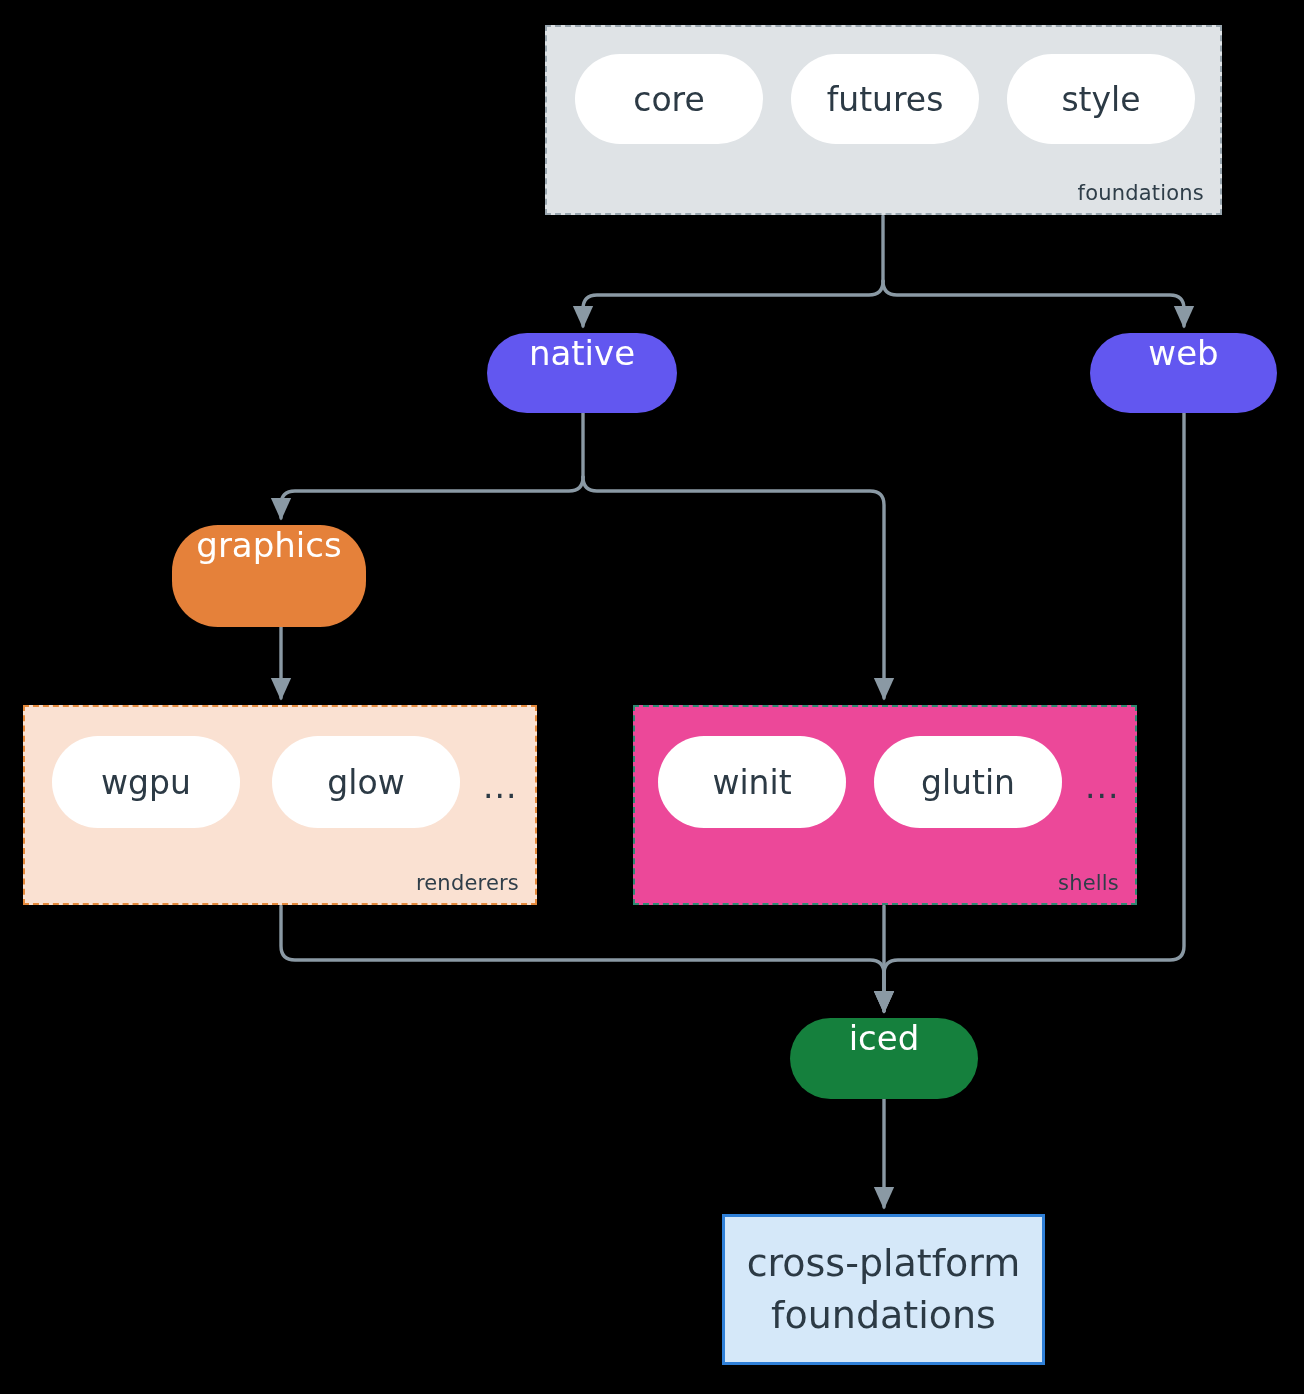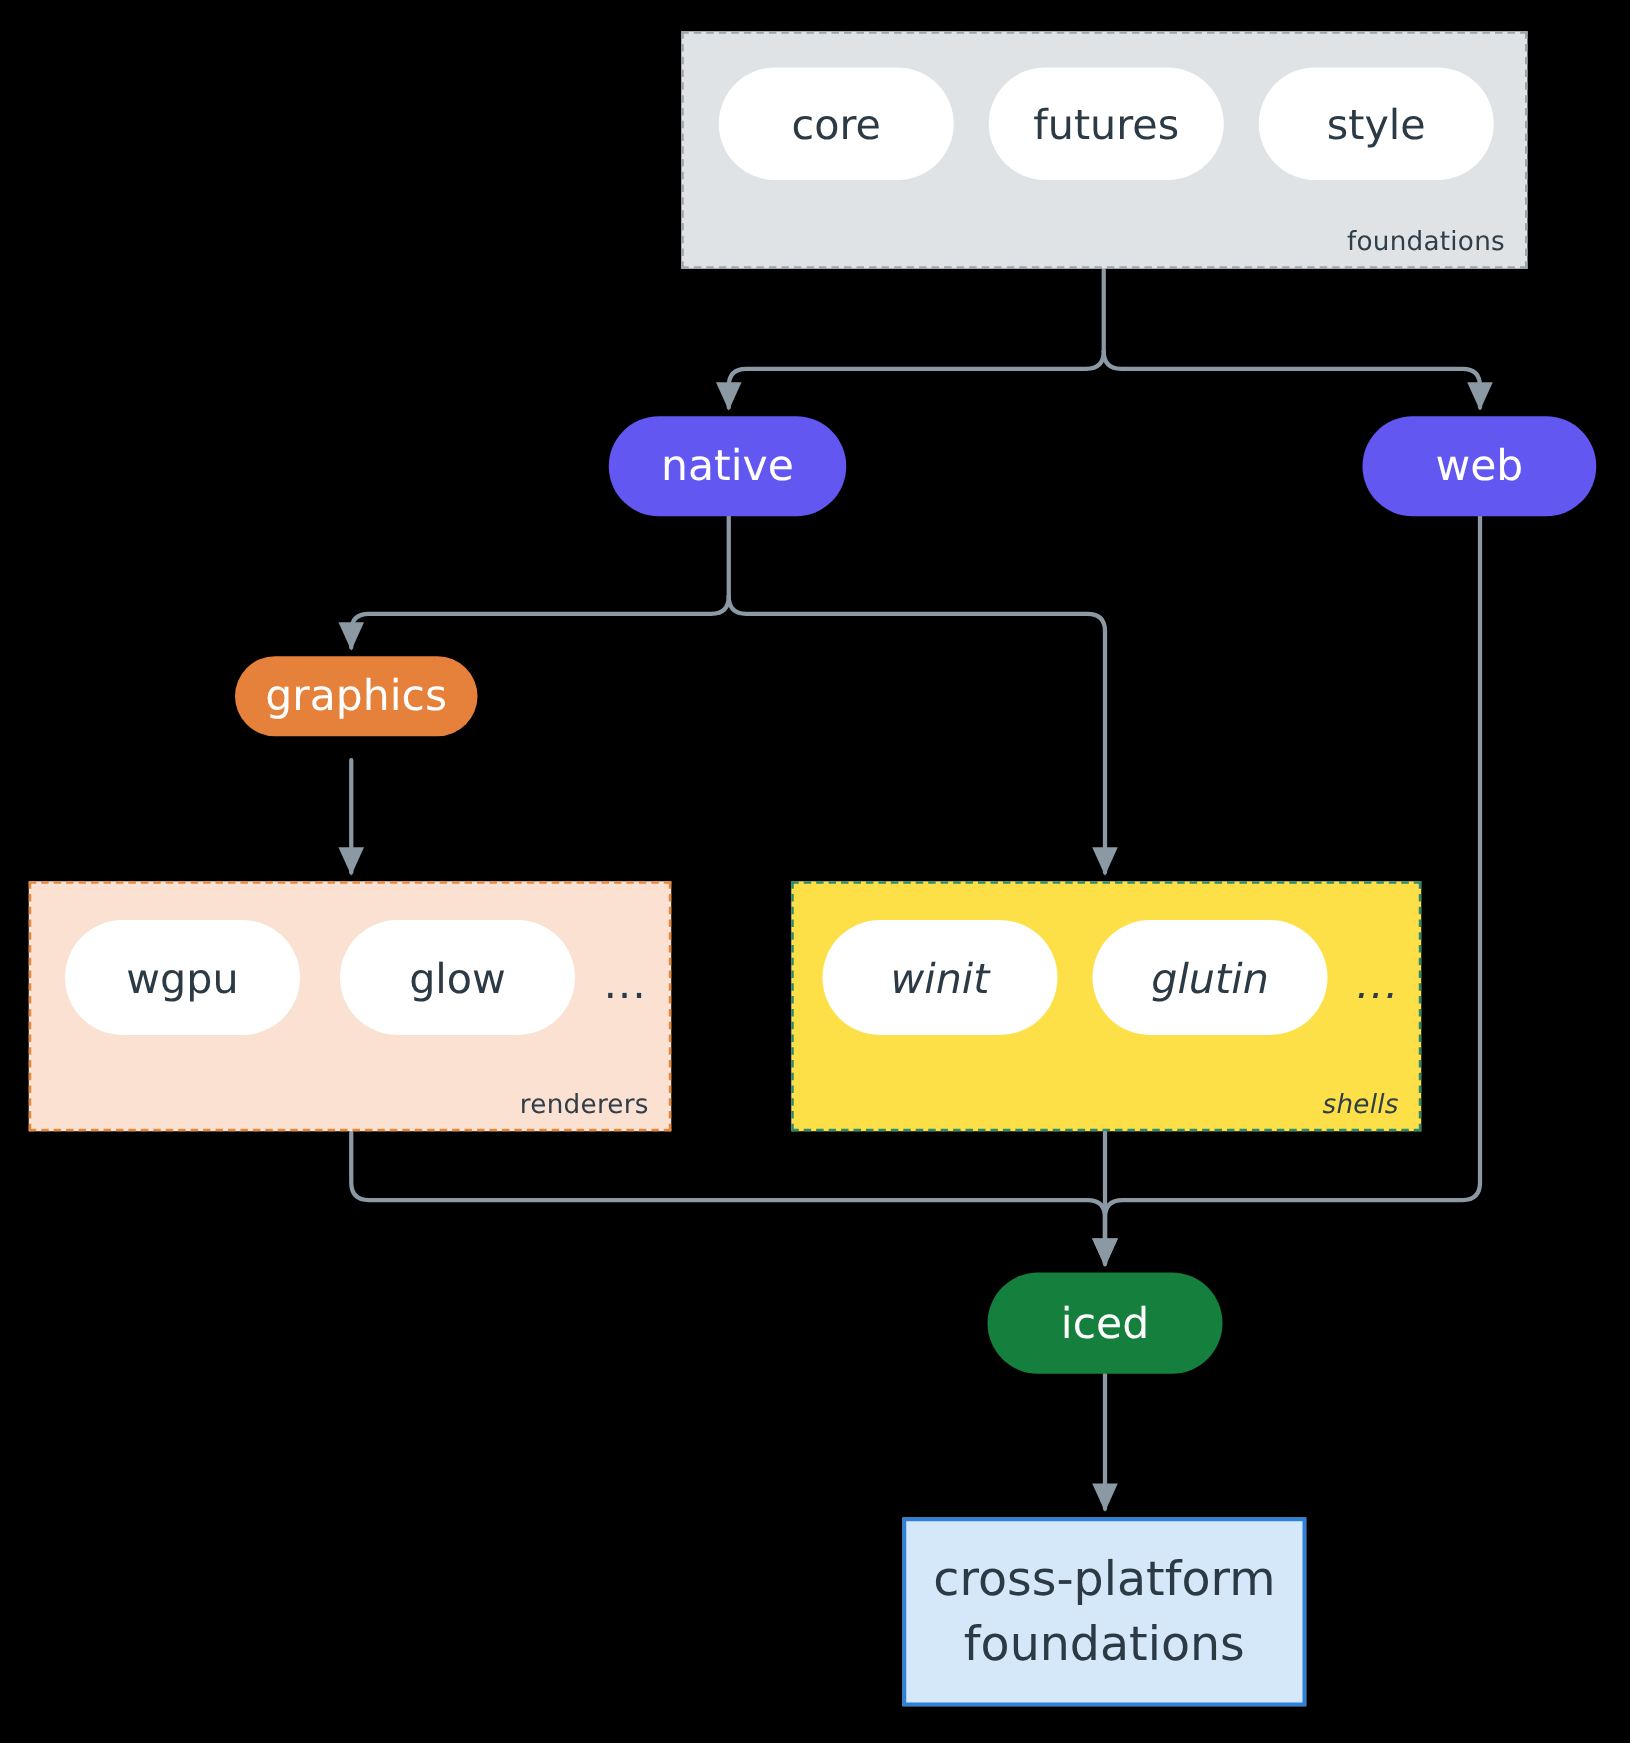--- a/index.html
+++ b/index.html
@@ -38,23 +38,22 @@
   .group-foundations {
     background: #DFE3E6;
     border: 2px dashed #9AA7B0;
     padding-left: 33px;
   }
   .group-renderers {
     background: #FAE1D2;
     border: 2px dashed #E58A3C;
   }
   .group-shells {
-    background: #fde047;
+    background: #ec4899;
     border: 2px dashed #2E8B72;
-    font-style: italic;
   }
   
   .pill-white {
     position: absolute;
     background: #FFFFFF;
     border-radius: 46px;
     display: flex;
     align-items: center;
     justify-content: center;
     color: #2C3A45;
@@ -66,21 +65,21 @@
     color: #2C3A45;
     font-size: 33px;
     line-height: 1;
     letter-spacing: 1px;
   }
   
   .pill {
     position: absolute;
     border-radius: 46px;
     display: flex;
-    align-items: center;
+    align-items: flex-start;
     justify-content: center;
     color: #FFFFFF;
     font-size: 34px;
     box-sizing: border-box;
   }
   .pill-native, .pill-web { background: #6257F0; }
   .pill-graphics { background: #E5813A; }
   .pill-iced { background: #15803d; }
   
   .box-app {
@@ -144,21 +143,21 @@
   </div>
 
   <div class="pill pill-native" style="left:487px; top:333px; width:190px; height:80px;">
     <span>native</span>
   </div>
 
   <div class="pill pill-web" style="left:1090px; top:333px; width:187px; height:80px;">
     <span>web</span>
   </div>
 
-  <div class="pill pill-graphics" style="left:188px; top:525px; width:194px; height:64px;">
+  <div class="pill pill-graphics" style="left:172px; top:525px; width:194px; height:102px;">
     <span>graphics</span>
   </div>
 
   <div class="group group-renderers" style="left:23px; top:705px; width:514px; height:200px;">
     <div class="pill-white" style="left:27px; top:29px; width:188px; height:92px;">
       <span>wgpu</span>
     </div>
     <div class="pill-white" style="left:247px; top:29px; width:188px; height:92px;">
       <span>glow</span>
     </div>

